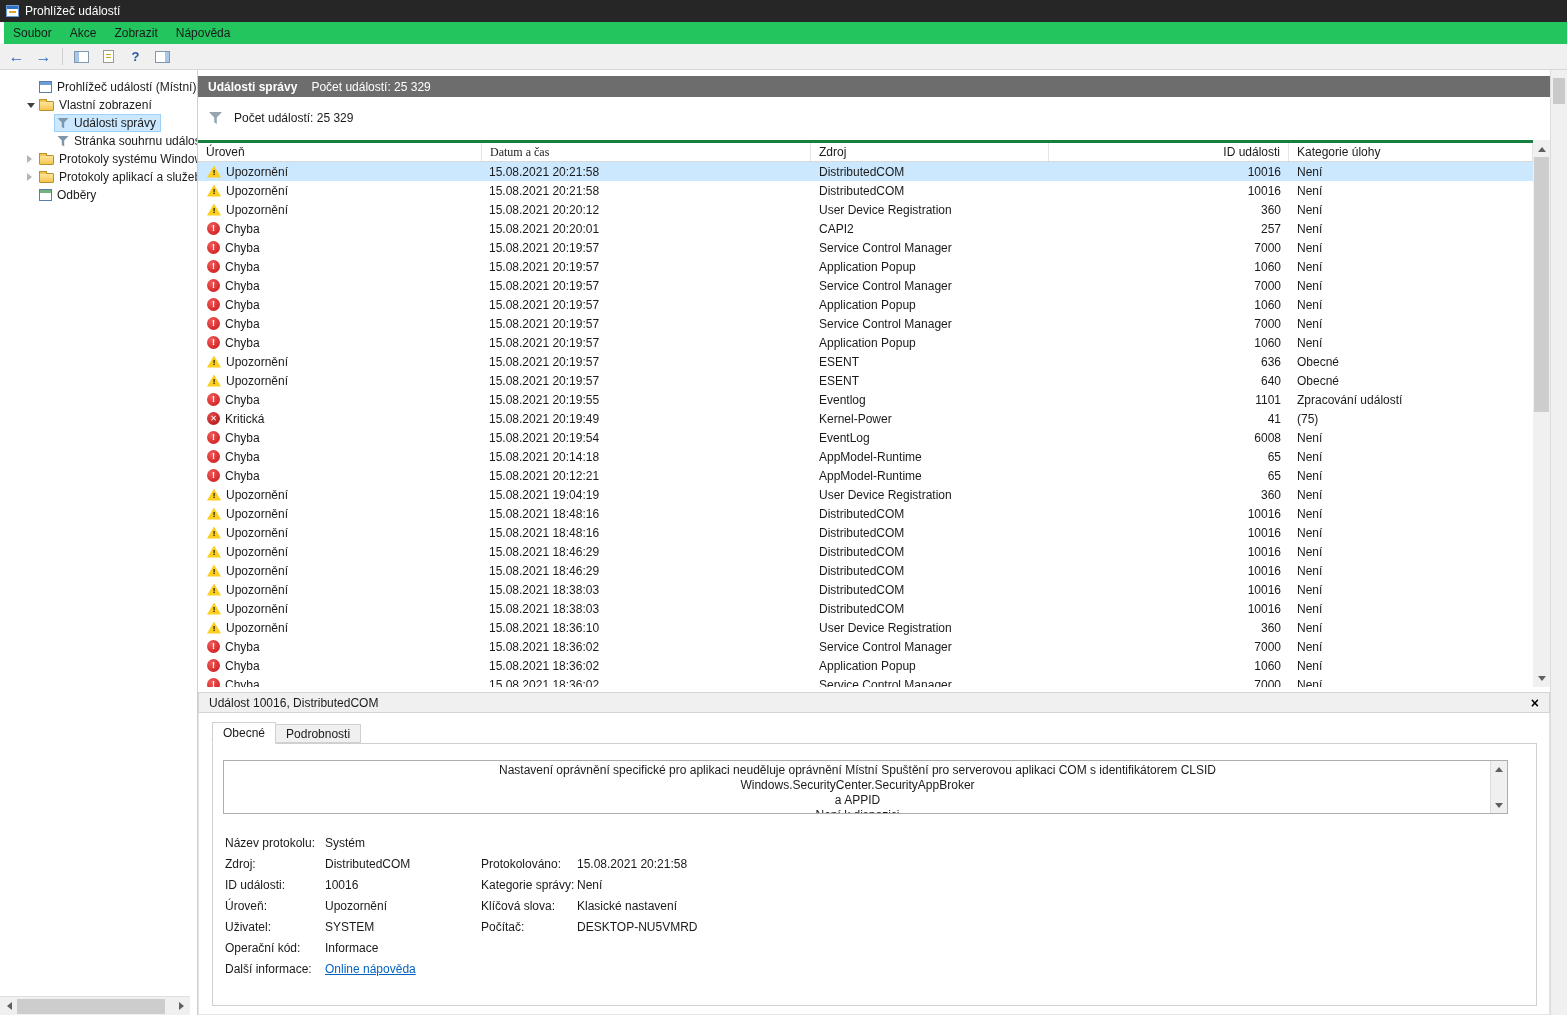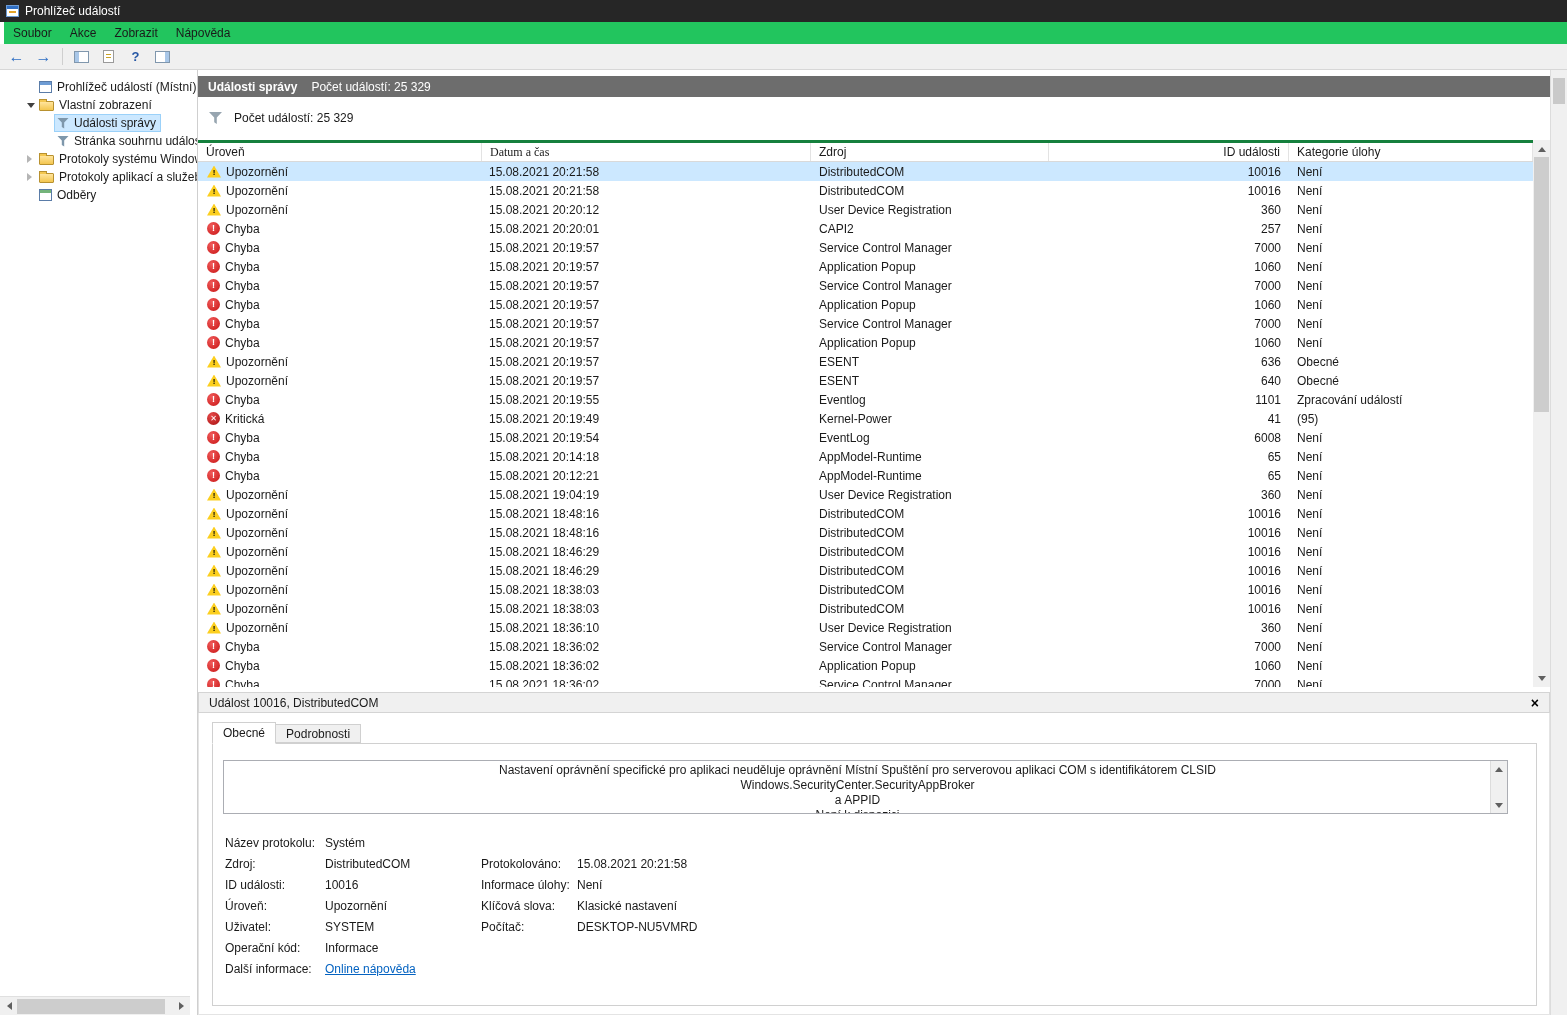--- a/index.html
+++ b/index.html
@@ -374,21 +374,21 @@
           <div class="tc c4">Zpracování událostí</div>
         </div>
         <div class="trow">
           <div class="tc c0">
             <span class="lvl-icon critical">✕</span>
             <span>Kritická</span>
           </div>
           <div class="tc c1">15.08.2021 20:19:49</div>
           <div class="tc c2">Kernel-Power</div>
           <div class="tc c3">41</div>
-          <div class="tc c4">(95)</div>
+          <div class="tc c4">(75)</div>
         </div>
         <div class="trow">
           <div class="tc c0">
             <span class="lvl-icon error">!</span>
             <span>Chyba</span>
           </div>
           <div class="tc c1">15.08.2021 20:19:54</div>
           <div class="tc c2">EventLog</div>
           <div class="tc c3">6008</div>
           <div class="tc c4">Není</div>
@@ -571,21 +571,21 @@
               </div>
               <div class="field-row">
                 <span class="fl1">Zdroj:</span>
                 <span class="fv1">DistributedCOM</span>
                 <span class="fl2">Protokolováno:</span>
                 <span class="fv2">15.08.2021 20:21:58</span>
               </div>
               <div class="field-row">
                 <span class="fl1">ID události:</span>
                 <span class="fv1">10016</span>
-                <span class="fl2">Informace úlohy:</span>
+                <span class="fl2">Kategorie správy:</span>
                 <span class="fv2">Není</span>
               </div>
               <div class="field-row">
                 <span class="fl1">Úroveň:</span>
                 <span class="fv1">Upozornění</span>
                 <span class="fl2">Klíčová slova:</span>
                 <span class="fv2">Klasické nastavení</span>
               </div>
               <div class="field-row">
                 <span class="fl1">Uživatel:</span>

